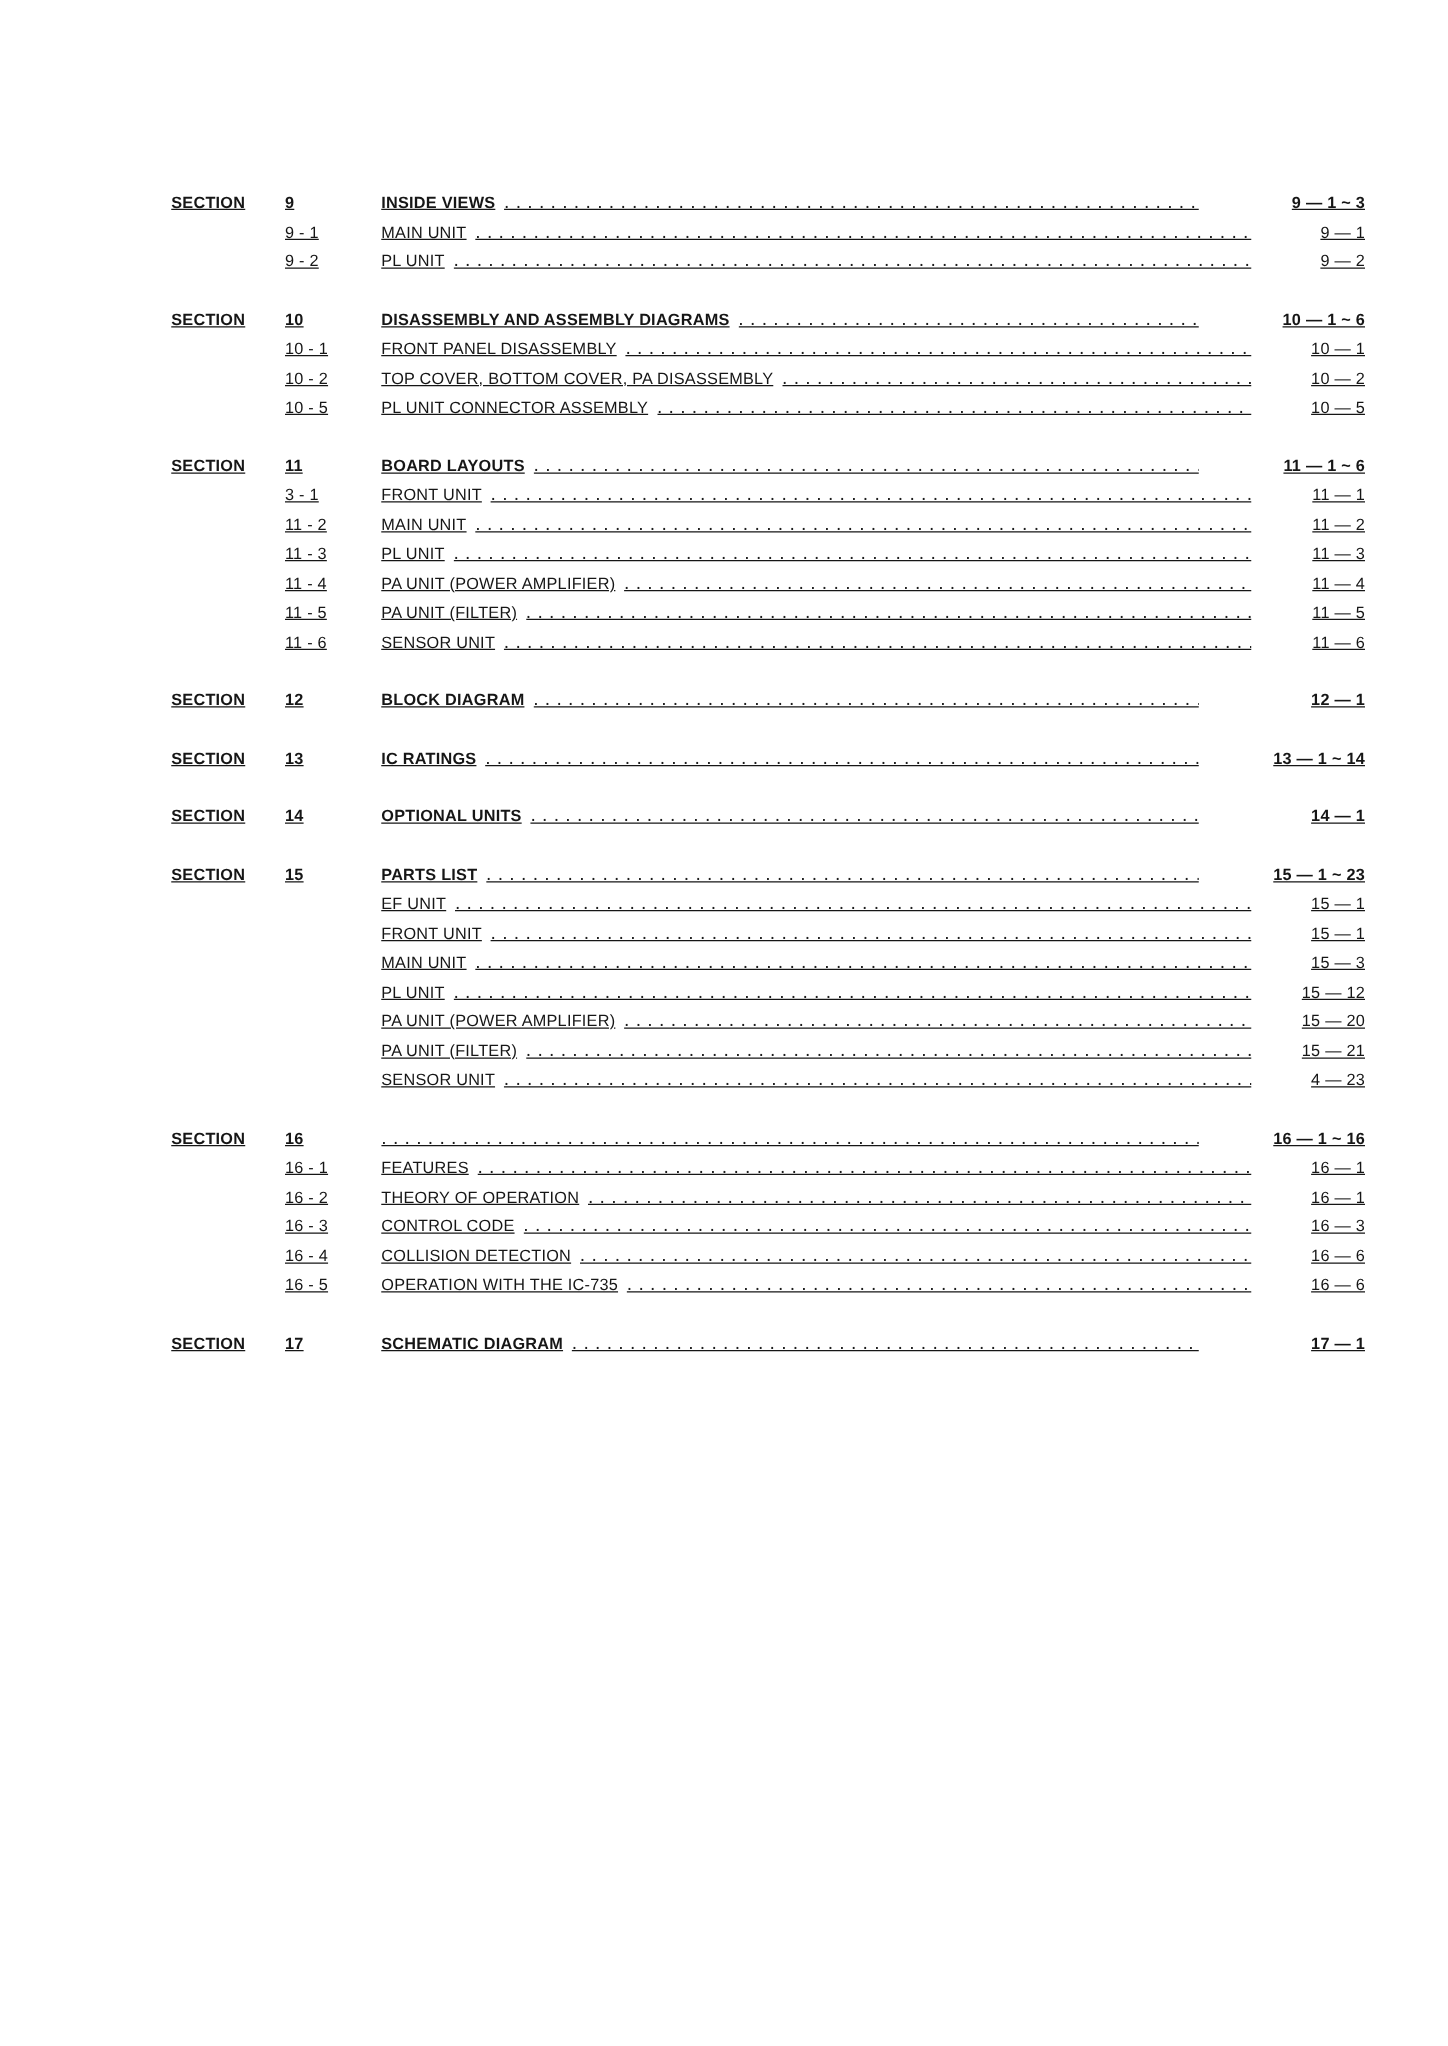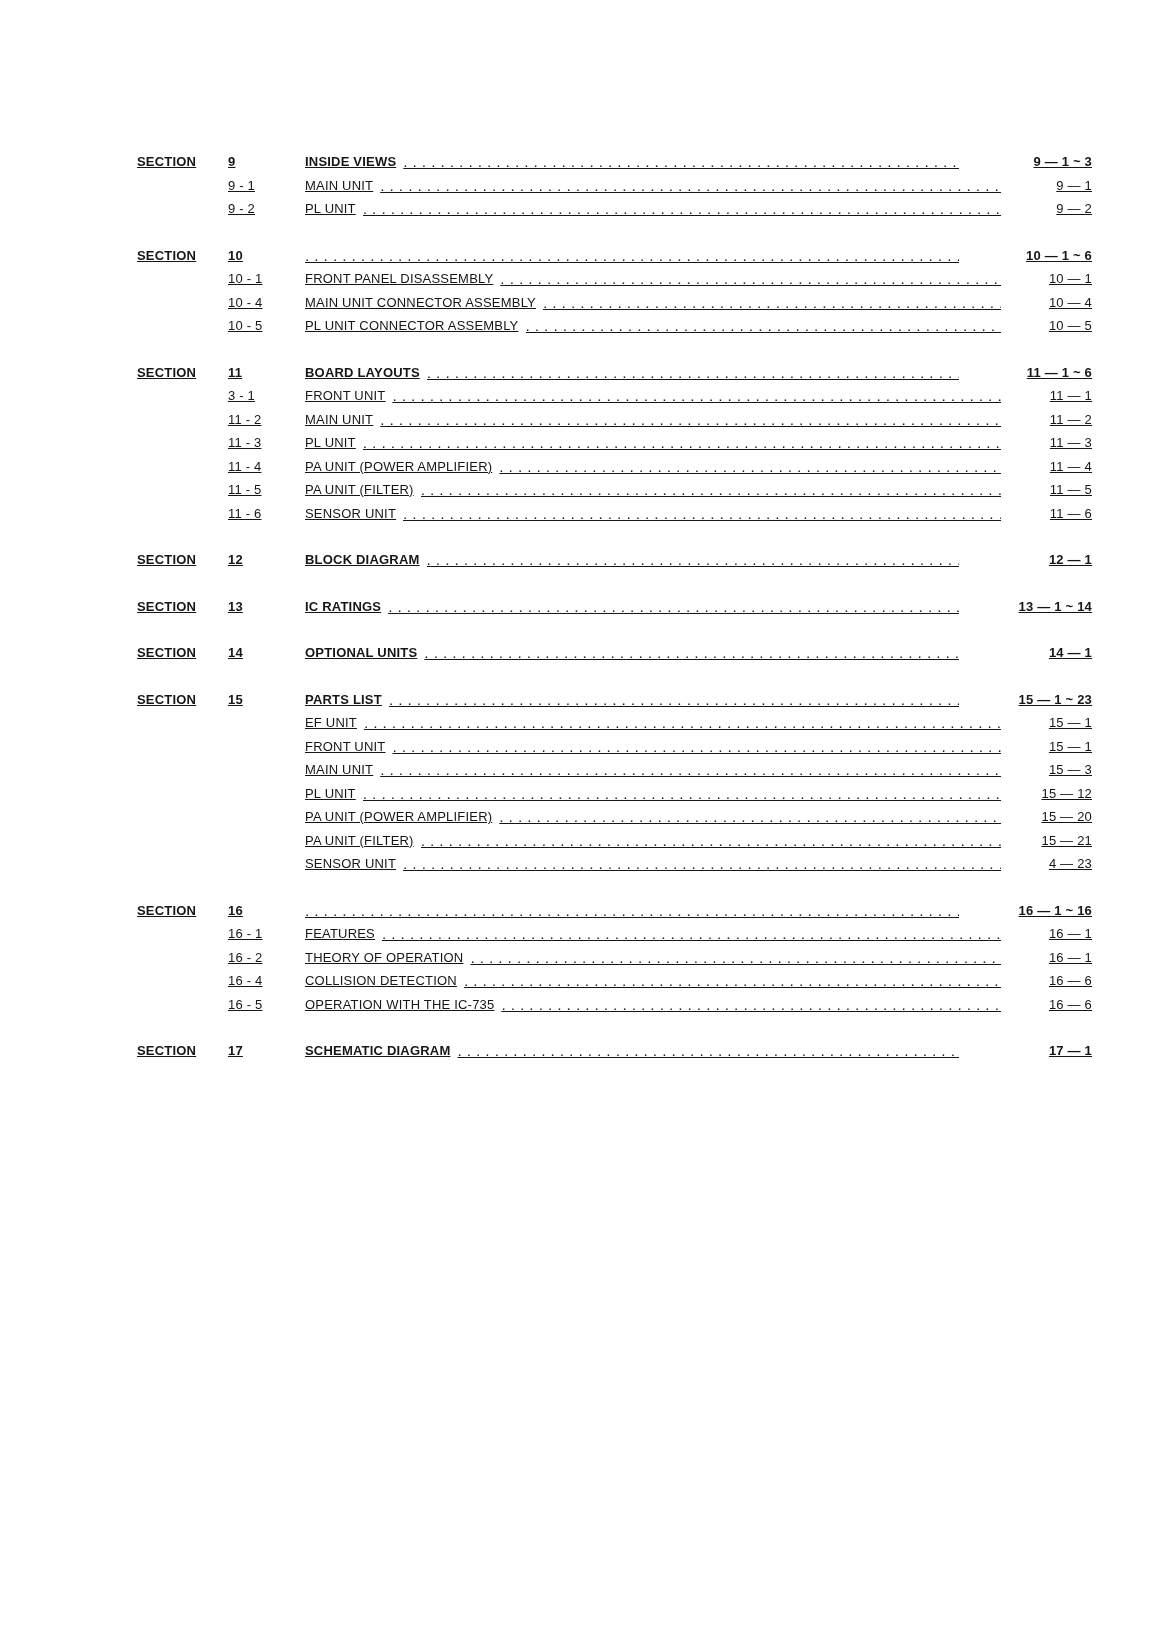--- a/index.html
+++ b/index.html
@@ -78,36 +78,37 @@
         <span class="col-num">9 - 2</span>
         <span class="title">PL UNIT</span>
         <span class="dots"></span>
         <span class="page">9 — 2</span>
       </div>
     </div>
     <div class="group">
       <div class="row heading">
         <span class="col-sec">SECTION</span>
         <span class="col-num">10</span>
+        <span class="title">DISASSEMBLY AND ASSEMBLY DIAGRAMS</span>
         <span class="dots"></span>
         <span class="page">10 — 1 ~ 6</span>
       </div>
       <div class="row item">
         <span class="col-sec"></span>
         <span class="col-num">10 - 1</span>
         <span class="title">FRONT PANEL DISASSEMBLY</span>
         <span class="dots"></span>
         <span class="page">10 — 1</span>
       </div>
       <div class="row item">
         <span class="col-sec"></span>
-        <span class="col-num">10 - 4</span>
-        <span class="title">MAIN UNIT CONNECTOR ASSEMBLY</span>
-        <span class="dots"></span>
-        <span class="page">10 — 4</span>
+        <span class="col-num">10 - 2</span>
+        <span class="title">TOP COVER, BOTTOM COVER, PA DISASSEMBLY</span>
+        <span class="dots"></span>
+        <span class="page">10 — 2</span>
       </div>
       <div class="row item">
         <span class="col-sec"></span>
         <span class="col-num">10 - 5</span>
         <span class="title">PL UNIT CONNECTOR ASSEMBLY</span>
         <span class="dots"></span>
         <span class="page">10 — 5</span>
       </div>
     </div>
     <div class="group">
@@ -259,20 +260,27 @@
         <span class="title">FEATURES</span>
         <span class="dots"></span>
         <span class="page">16 — 1</span>
       </div>
       <div class="row item">
         <span class="col-sec"></span>
         <span class="col-num">16 - 2</span>
         <span class="title">THEORY OF OPERATION</span>
         <span class="dots"></span>
         <span class="page">16 — 1</span>
+      </div>
+      <div class="row item">
+        <span class="col-sec"></span>
+        <span class="col-num">16 - 3</span>
+        <span class="title">CONTROL CODE</span>
+        <span class="dots"></span>
+        <span class="page">16 — 3</span>
       </div>
       <div class="row item">
         <span class="col-sec"></span>
         <span class="col-num">16 - 4</span>
         <span class="title">COLLISION DETECTION</span>
         <span class="dots"></span>
         <span class="page">16 — 6</span>
       </div>
       <div class="row item">
         <span class="col-sec"></span>

